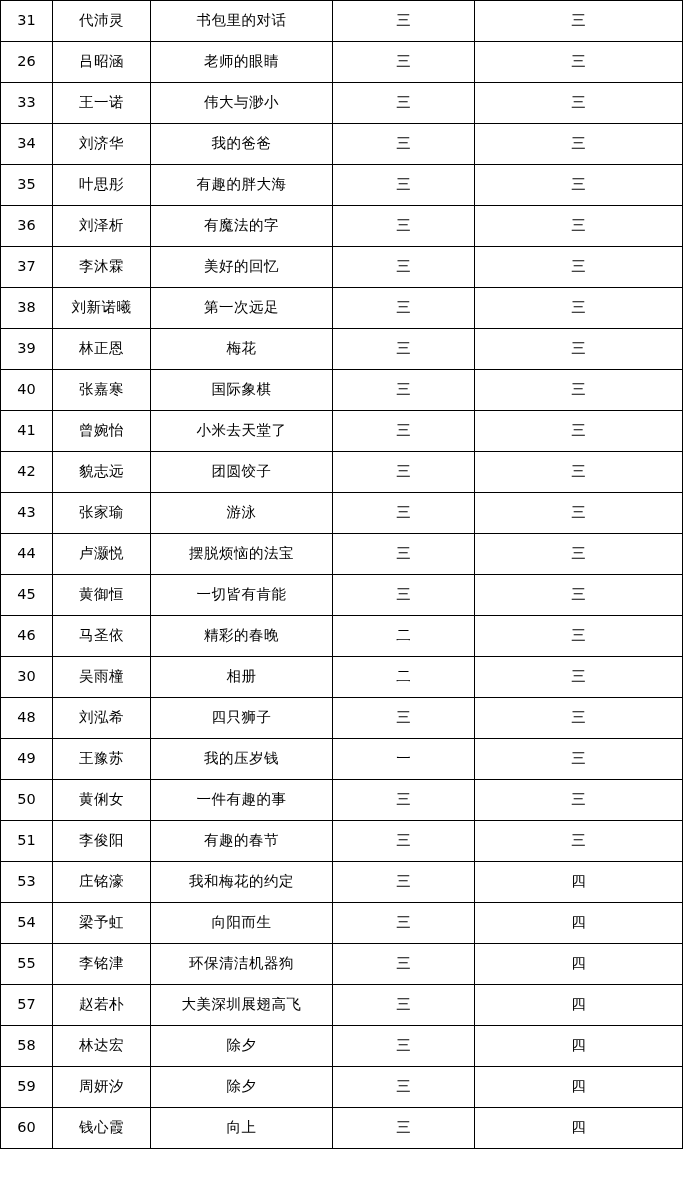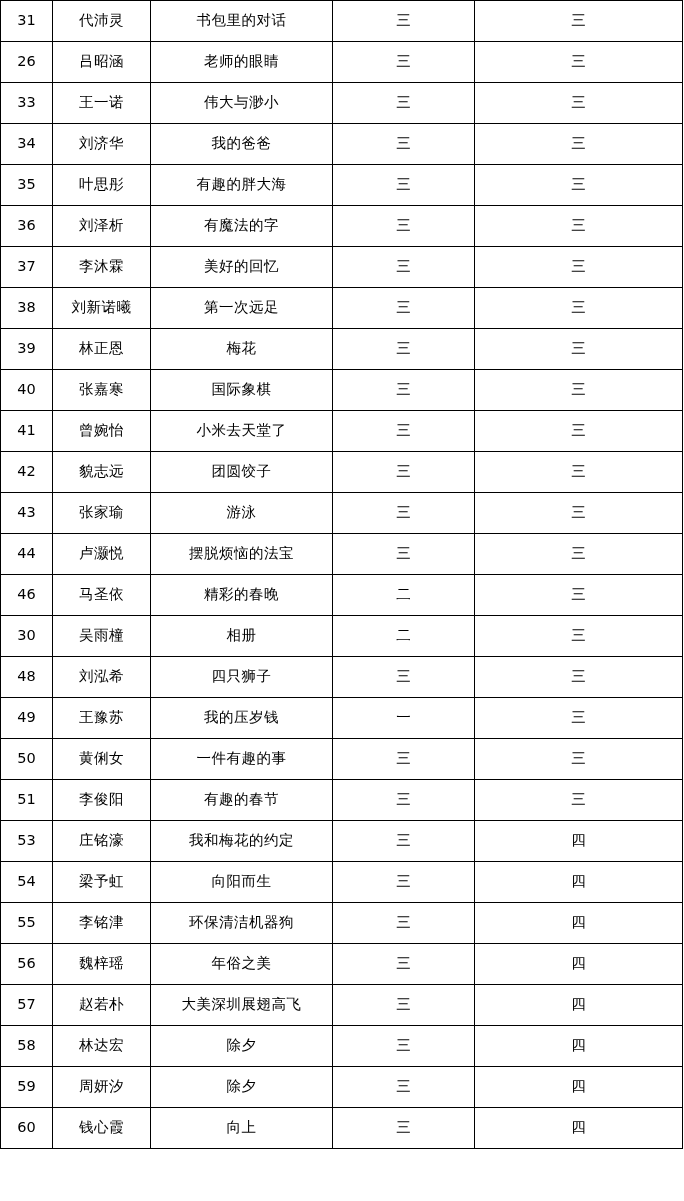--- a/index.html
+++ b/index.html
@@ -151,20 +151,27 @@
           <td class="cell-level">三</td>
         </tr>
         <tr>
           <td class="cell-index">44</td>
           <td class="cell-name">卢灏悦</td>
           <td class="cell-title">摆脱烦恼的法宝</td>
           <td class="cell-grade">三</td>
           <td class="cell-level">三</td>
         </tr>
         <tr>
+          <td class="cell-index">45</td>
+          <td class="cell-name">黄御恒</td>
+          <td class="cell-title">一切皆有肯能</td>
+          <td class="cell-grade">三</td>
+          <td class="cell-level">三</td>
+        </tr>
+        <tr>
           <td class="cell-index">46</td>
           <td class="cell-name">马圣依</td>
           <td class="cell-title">精彩的春晚</td>
           <td class="cell-grade">二</td>
           <td class="cell-level">三</td>
         </tr>
         <tr>
           <td class="cell-index">30</td>
           <td class="cell-name">吴雨橦</td>
           <td class="cell-title">相册</td>
@@ -210,27 +217,20 @@
           <td class="cell-index">54</td>
           <td class="cell-name">梁予虹</td>
           <td class="cell-title">向阳而生</td>
           <td class="cell-grade">三</td>
           <td class="cell-level">四</td>
         </tr>
         <tr>
           <td class="cell-index">55</td>
           <td class="cell-name">李铭津</td>
           <td class="cell-title">环保清洁机器狗</td>
-          <td class="cell-grade">三</td>
-          <td class="cell-level">四</td>
-        </tr>
-        <tr>
-          <td class="cell-index">56</td>
-          <td class="cell-name">魏梓瑶</td>
-          <td class="cell-title">年俗之美</td>
           <td class="cell-grade">三</td>
           <td class="cell-level">四</td>
         </tr>
         <tr>
           <td class="cell-index">57</td>
           <td class="cell-name">赵若朴</td>
           <td class="cell-title">大美深圳展翅高飞</td>
           <td class="cell-grade">三</td>
           <td class="cell-level">四</td>
         </tr>

